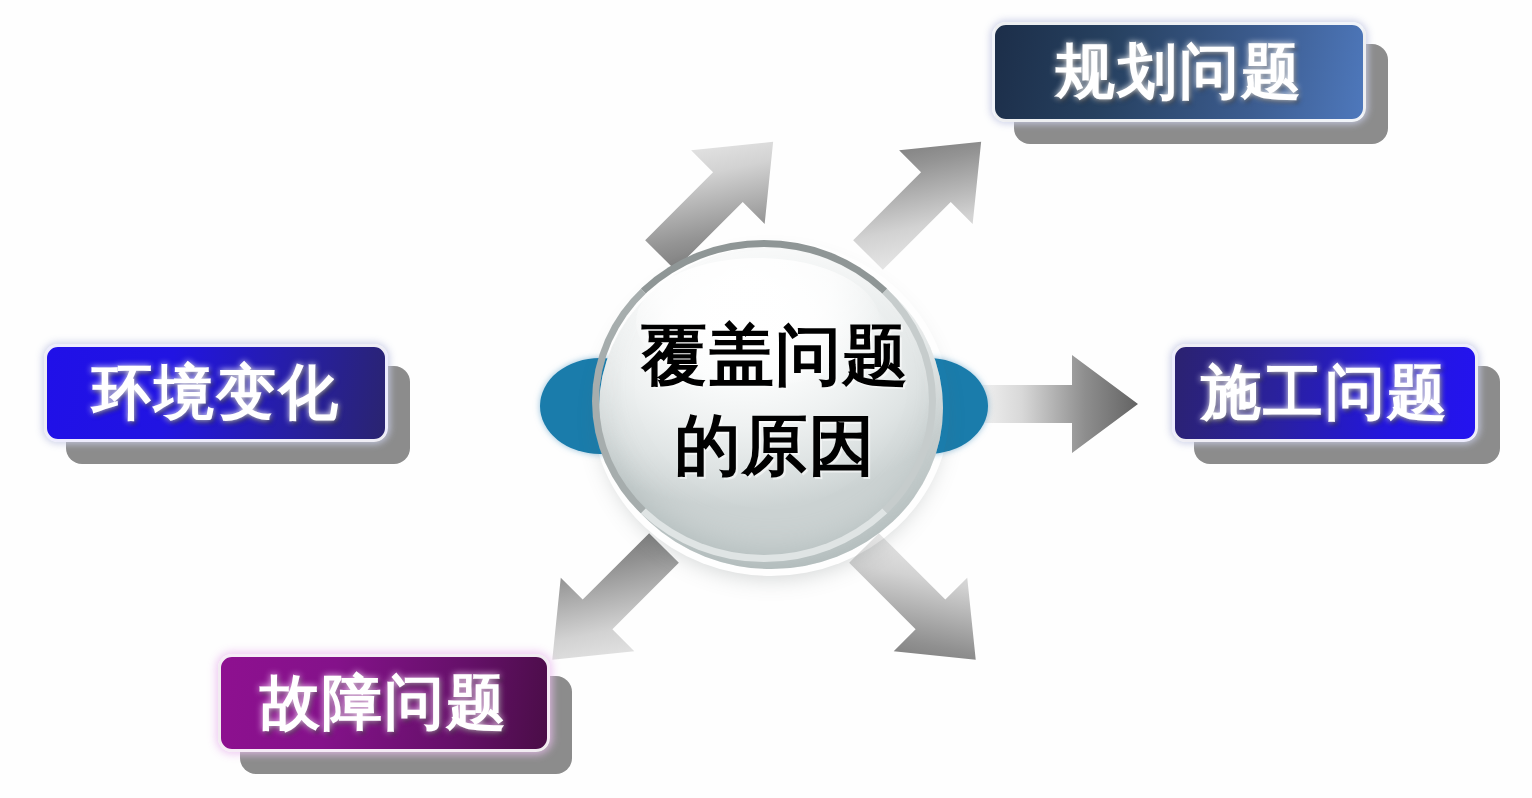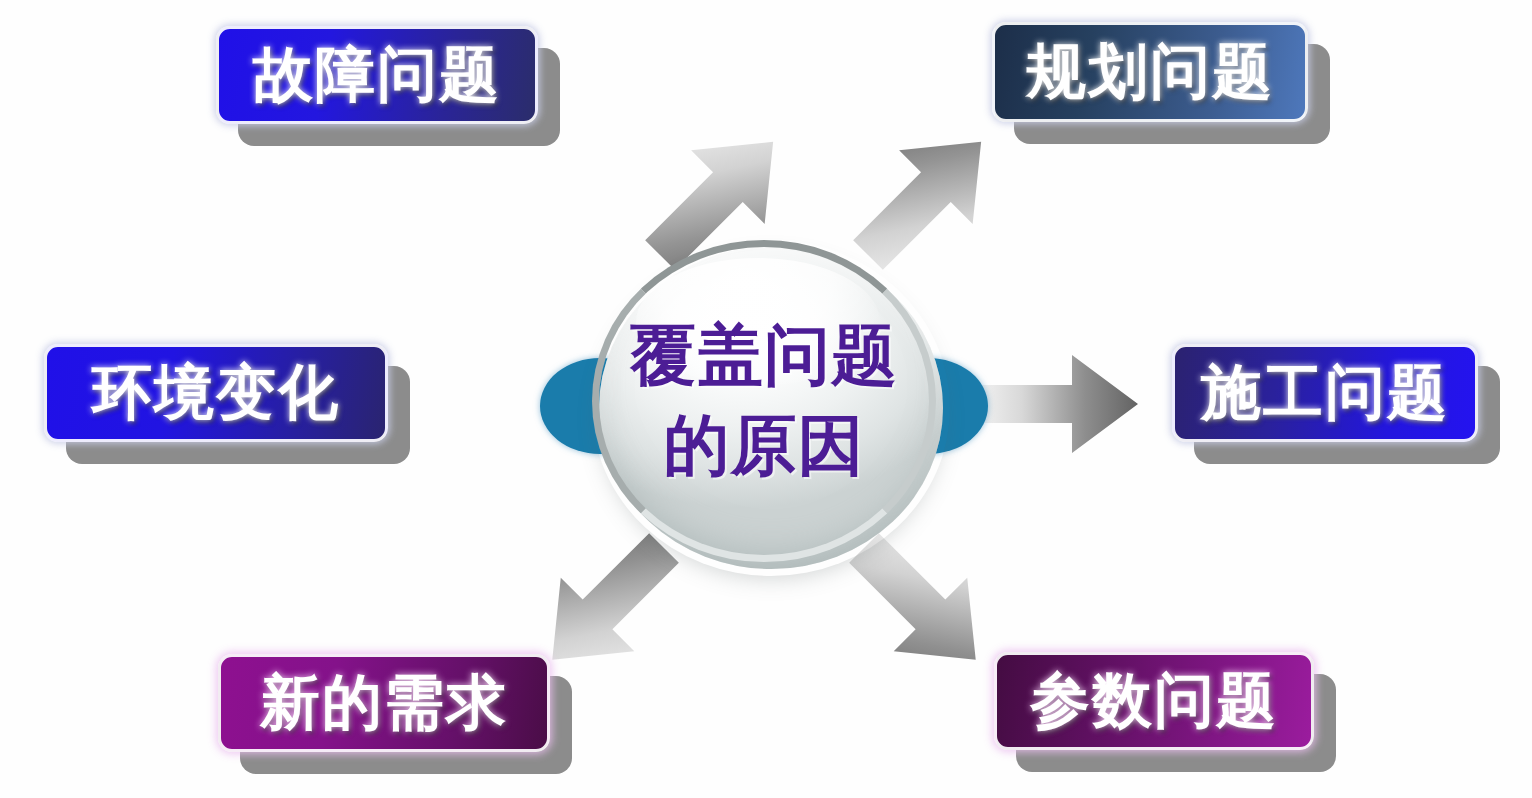--- a/index.html
+++ b/index.html
@@ -85,29 +85,29 @@
     top: 18px;
     width: 244px;
     height: 128px;
     border-radius: 50%;
     background: radial-gradient(ellipse at 45% 20%,
         rgba(255,255,255,0.98) 0%, rgba(255,255,255,0.72) 45%, rgba(255,255,255,0) 78%);
     pointer-events: none;
   }
   .center-label {
     position: absolute;
-    left: 14px;
+    left: 25px;
     top: 0;
     width: 344px;
     height: 322px;
     display: flex;
     flex-direction: column;
     align-items: center;
     justify-content: center;
-    color: #4c1d95;
+    color: #000000;
     font-weight: bold;
     font-size: 66px;
     line-height: 1.06;
     letter-spacing: 1px;
     text-align: center;
     text-shadow: 2px 2px 0 rgba(255,255,255,0.55);
     white-space: nowrap;
   }
   .center-label .l2 { margin-top: 20px; }
 
@@ -142,21 +142,21 @@
     font-size: 60px;
     letter-spacing: 2px;
     white-space: nowrap;
     text-shadow:
       0 0 6px rgba(255,255,255,0.95),
       2px 3px 4px rgba(0,0,0,0.55);
   }
 
   
   #node-fault     { left: 216px;  top: 26px;  width: 322px; height: 98px; }
-  #node-planning  { left: 992px;  top: 22px;  width: 316px; height: 100px; }
+  #node-planning  { left: 992px;  top: 22px;  width: 374px; height: 100px; }
   #node-env       { left: 44px;   top: 344px; width: 344px; height: 98px; }
   #node-construct { left: 1172px; top: 344px; width: 306px; height: 98px; }
   #node-newreq    { left: 218px;  top: 654px; width: 332px; height: 98px; }
   #node-param     { left: 994px;  top: 652px; width: 320px; height: 98px; }
 
   
   #node-fault .node-box {
     background: linear-gradient(100deg, #2010E8 0%, #2317DF 34%, #2A2497 72%, #2B2D6B 100%);
   }
   #node-planning .node-box {
@@ -260,26 +260,20 @@
     <div class="ear ear-right"></div>
     <div class="sphere"></div>
     <div class="sphere-ring"></div>
     <div class="sphere-gloss"></div>
     <div class="center-label">
       <span class="l1">覆盖问题</span>
       <span class="l2">的原因</span>
     </div>
   </div>
 
-  <div class="node" id="node-fault">
-    <div class="node-shadow"></div>
-    <div class="node-box">
-      <span class="node-label">故障问题</span>
-    </div>
-  </div>
 
   <div class="node" id="node-planning">
     <div class="node-shadow"></div>
     <div class="node-box">
       <span class="node-label">规划问题</span>
     </div>
   </div>
 
   <div class="node" id="node-env">
     <div class="node-shadow"></div>
@@ -291,24 +285,18 @@
   <div class="node" id="node-construct">
     <div class="node-shadow"></div>
     <div class="node-box">
       <span class="node-label">施工问题</span>
     </div>
   </div>
 
   <div class="node" id="node-newreq">
     <div class="node-shadow"></div>
     <div class="node-box">
-      <span class="node-label">新的需求</span>
-    </div>
-  </div>
-
-  <div class="node" id="node-param">
-    <div class="node-shadow"></div>
-    <div class="node-box">
-      <span class="node-label">参数问题</span>
-    </div>
-  </div>
+      <span class="node-label">故障问题</span>
+    </div>
+  </div>
+
 
 </div>
 
 </body></html>

